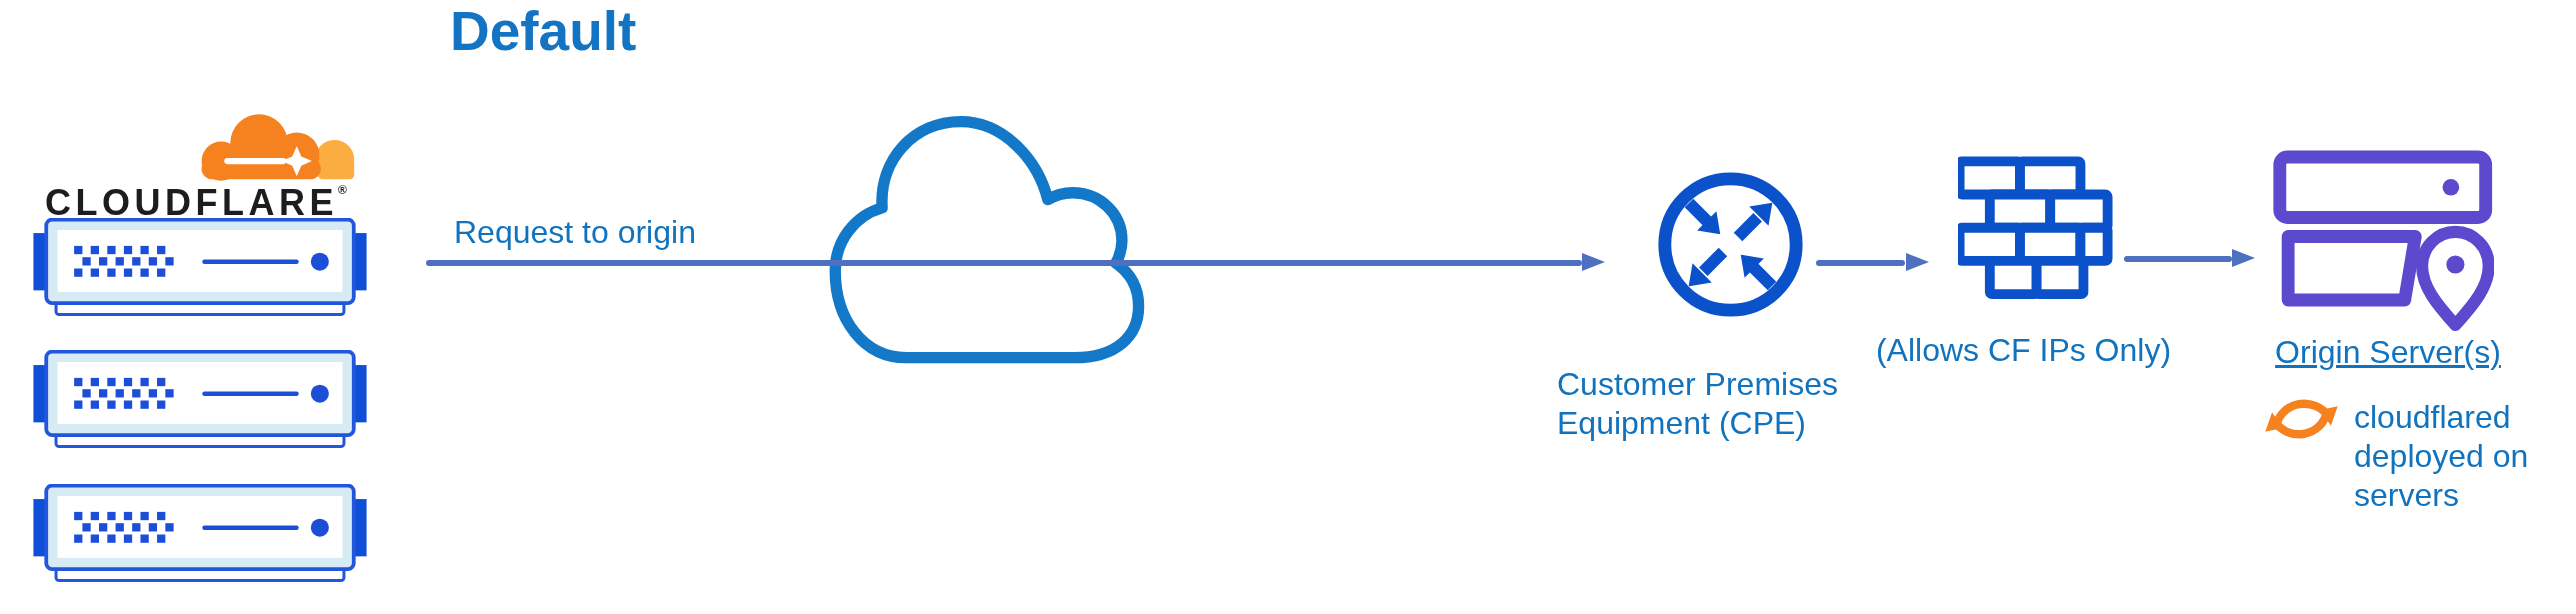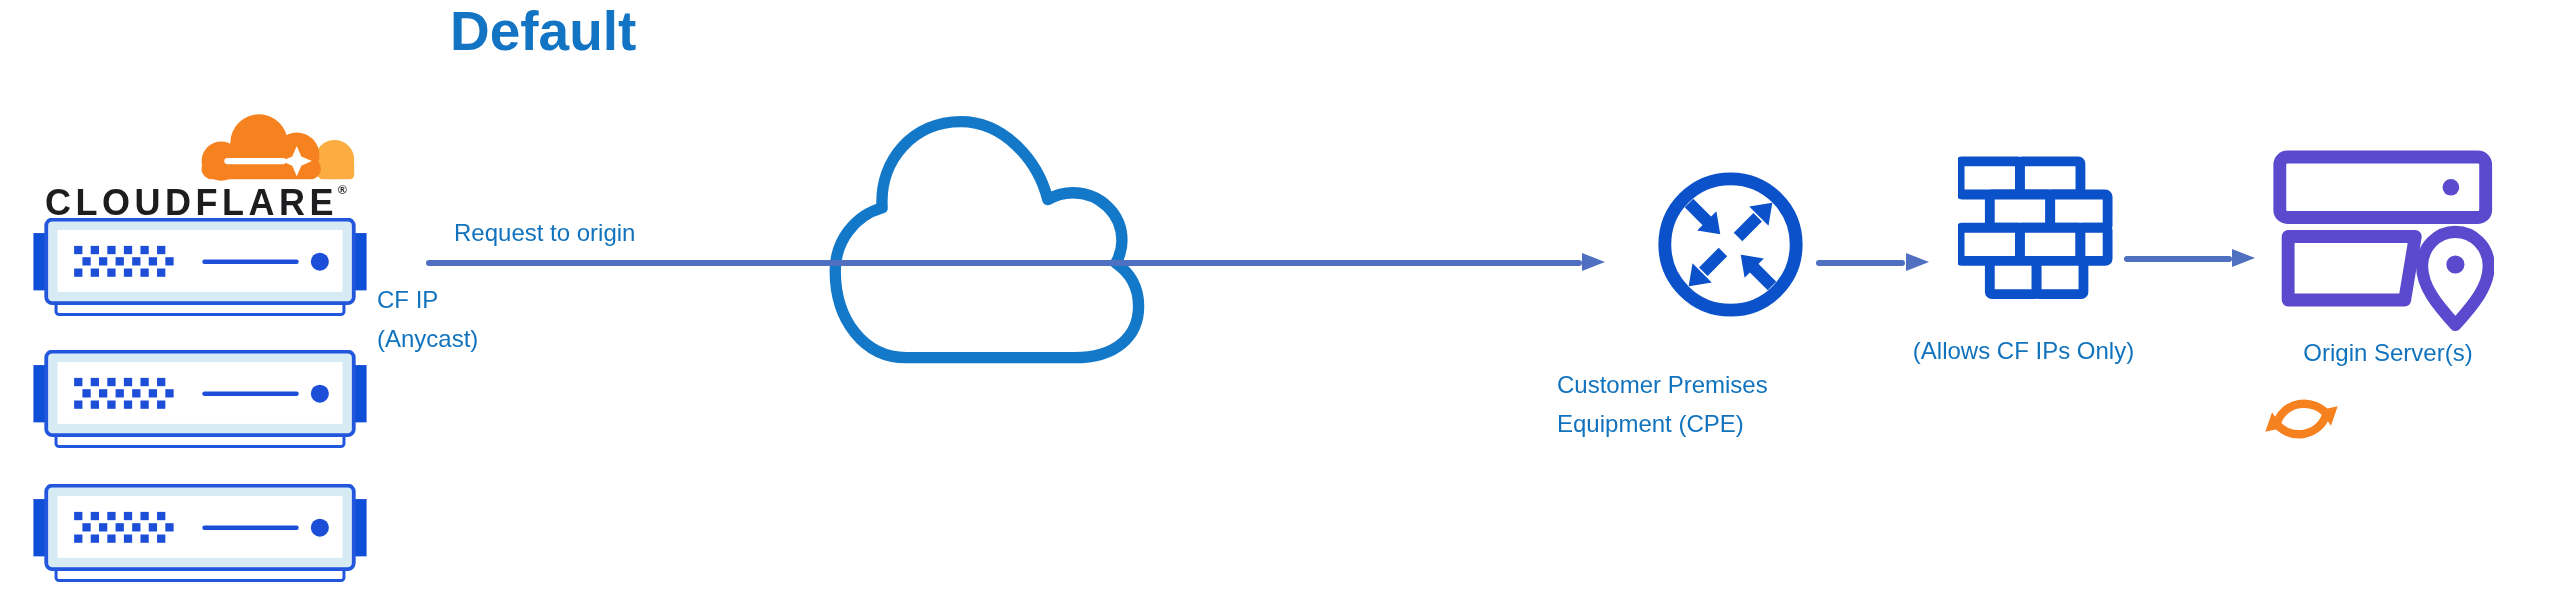--- a/index.html
+++ b/index.html
@@ -2,21 +2,21 @@
 <html style="font-size:12px"><head>
 <meta charset="utf-8">
 <style>
   html,body{margin:0;padding:0;background:#fff;}
   .stage{position:relative;width:2576px;height:614px;background:#ffffff;overflow:hidden;
          font-family:"Liberation Sans",sans-serif;}
   .abs{position:absolute;}
   .title{left:450px;top:-4.5px;font-size:55px;line-height:70px;font-weight:600;color:#1474c4;}
   .wordmark{left:45px;top:182px;font-size:36px;font-weight:bold;letter-spacing:4.5px;color:#1d1d1f;text-align:right;}
   .wordmark sup{font-size:12px;letter-spacing:0;vertical-align:21px;}
-  .lbl{color:#1173bd;font-size:24px;line-height:39px;}
+  .lbl{color:#1173bd;font-size:32px;line-height:39px;}
   .center{text-align:center;}
   
   .aline{position:absolute;height:6px;background:#4f6fc1;border-radius:3px;}
   .ahead{position:absolute;width:0;height:0;border-top:9.8px solid transparent;
          border-bottom:9.8px solid transparent;border-left:23px solid #4f6fc1;}
 </style>
 </head>
 <body>
 
 <div class="stage">
@@ -138,24 +138,20 @@
              C 292 70 248 18 190 18
              C 128 18 82 68 86 132
              C 50 142 24 176 24 215
              C 24 280 62 330 118 330 Z" fill="#ffffff" stroke="#1478c8" stroke-width="15" stroke-linejoin="round"></path>
   </svg>
 
   <div class="aline" style="left:426px;top:260px;width:1156px;"></div>
   <div class="ahead" style="left:1582px;top:253px;"></div>
 
   <div class="abs lbl" style="left:454px;top:213px;">Request to origin</div>
-  <div class="abs lbl" style="left:377px;top:280px;">
-    <div>CF IP</div>
-    <div>(Anycast)</div>
-  </div>
 
 
   <svg class="abs" style="left:1655px;top:169px;" width="151" height="151" viewBox="0 0 200 200">
     <circle cx="100" cy="100" r="87" fill="#ffffff" stroke="#0b51c9" stroke-width="17"></circle>
     <g stroke="#0b51c9" stroke-width="16" fill="#0b51c9">
       <line x1="45" y1="45" x2="72" y2="72"></line>
       <polygon points="84,84 80,60 60,80" stroke-width="4"></polygon>
       <line x1="110" y1="90" x2="136" y2="64"></line>
       <polygon points="153,47 149,71 129,51" stroke-width="4"></polygon>
       <line x1="90" y1="110" x2="64" y2="136"></line>
@@ -192,27 +188,32 @@
   <div class="aline" style="left:2124px;top:256px;width:108px;"></div>
   <div class="ahead" style="left:2232px;top:249px;"></div>
 
   <svg class="abs" style="left:2273px;top:150px;" width="221" height="182" viewBox="0 0 292 240">
     <rect x="9" y="9" width="272" height="80" rx="10" fill="#ffffff" stroke="#5b49ce" stroke-width="17" stroke-linejoin="round"></rect>
     <circle cx="235" cy="49" r="11" fill="#5b49ce"></circle>
     <path d="M 20 114 L 188 114 L 174 198 L 20 198 Z" fill="#ffffff" stroke="#5b49ce" stroke-width="17" stroke-linejoin="round"></path>
     <path d="M241,231 C216,203 197,180 197,153 C197,128 217,108 241,108 C265,108 285,128 285,153 C285,180 266,203 241,231 Z" fill="#ffffff" stroke="#5b49ce" stroke-width="16" stroke-linejoin="round"></path>
     <circle cx="241" cy="151" r="12" fill="#5b49ce"></circle>
   </svg>
-  <div class="abs lbl center" style="left:2270px;top:333px;width:236px;">Origin Server(s)</div>
+  <div class="abs lbl center" style="left:2270px;top:333px;width:236px;text-decoration:underline;">Origin Server(s)</div>
 
   <svg class="abs" style="left:2257px;top:384px;" width="89" height="70" viewBox="0 0 118 92">
     <g stroke="#f6821f" stroke-width="11" fill="none" stroke-linecap="round">
       <path d="M 26 54 A 37 34 0 0 1 94 42"></path>
       <path d="M 92 38 A 37 34 0 0 1 24 50"></path>
     </g>
     <g fill="#f6821f">
       <polygon points="11,63 34,58 20,37"></polygon>
       <polygon points="107,29 84,34 98,55"></polygon>
     </g>
   </svg>
+  <div class="abs lbl" style="left:2354px;top:398px;">
+    <div>cloudflared</div>
+    <div>deployed on</div>
+    <div>servers</div>
+  </div>
 
 </div>
 
 
 </body></html>

